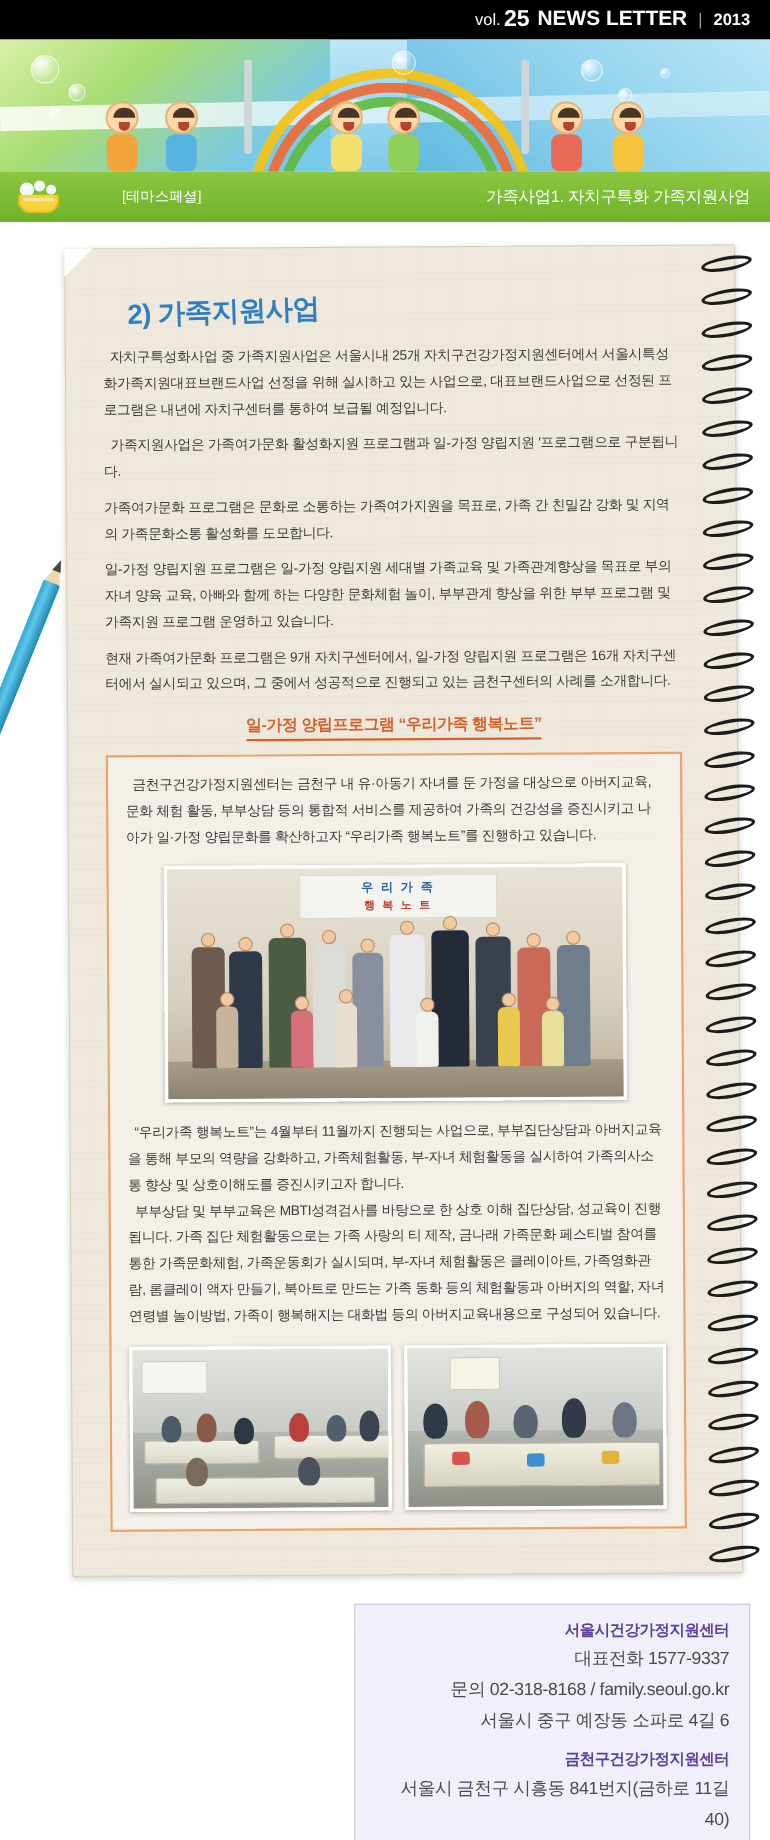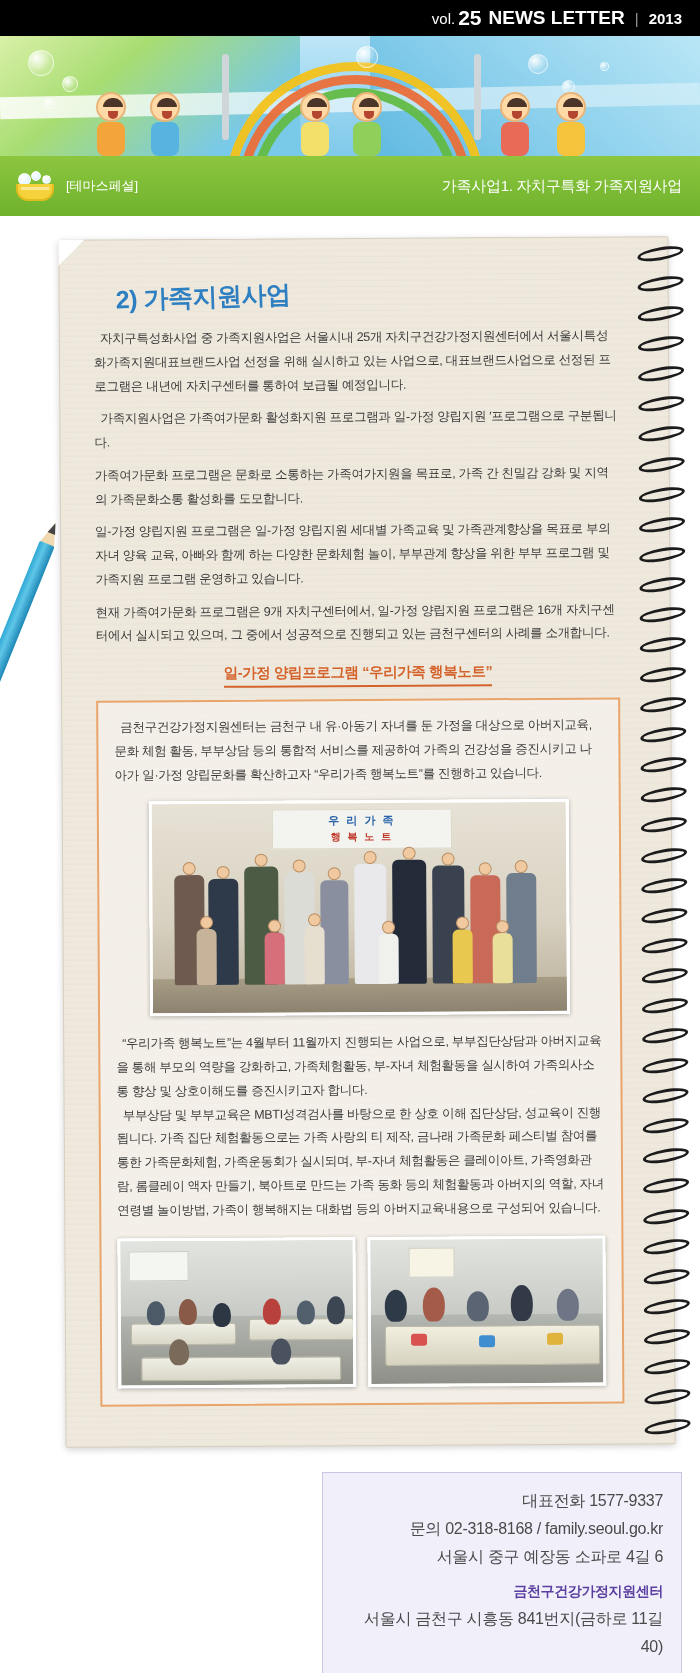--- a/index.html
+++ b/index.html
@@ -109,26 +109,27 @@
   .kid .mouth {
     position:absolute; left:10px; top:17px; width:10px; height:8px;
     background:#b4452f; border-radius: 0 0 8px 8px;
   }
   .kid .body {
     width: 28px; height: 34px; border-radius: 8px; margin: 0 auto;
   }
 
   
   .greenbar {
-    height: 60px;
+    height: 46px;
     background: linear-gradient(180deg,#8dc63f 0%, #6fb22c 100%);
     display: flex;
     align-items: center;
     position: relative;
     color: #ffffff;
+    gap: 45px;
   }
   .greenbar .basket {
     width: 46px; height: 30px; margin-left: 12px; position: relative;
   }
   .greenbar .basket .cup {
     position:absolute; bottom:0; left:4px; width:38px; height:17px;
     background:#f6d33c; border-radius: 0 0 12px 12px;
     border: 2px solid #e2bb1f; border-top: none;
   }
   .greenbar .basket .cup:after {
@@ -590,20 +591,21 @@
           <div class="blob" style="left:40px;top:94px;width:16px;height:12px;background:#d8534f;border-radius:3px;"></div>
           <div class="blob" style="left:108px;top:96px;width:16px;height:12px;background:#3f8ed0;border-radius:3px;"></div>
           <div class="blob" style="left:176px;top:94px;width:16px;height:12px;background:#e0b43c;border-radius:3px;"></div>
         </div>
       </div>
     </div>
 
   </div>
 
   <div class="footer">
+    <div class="org">서울시건강가정지원센터</div>
     <div class="line">대표전화 1577-9337</div>
     <div class="line">문의 02-318-8168 / family.seoul.go.kr</div>
     <div class="line">서울시 중구 예장동 소파로 4길 6</div>
     <div class="gap"></div>
     <div class="org">금천구건강가정지원센터</div>
     <div class="line">서울시 금천구 시흥동 841번지(금하로 11길 40)</div>
   </div>
 
 </div>
 

